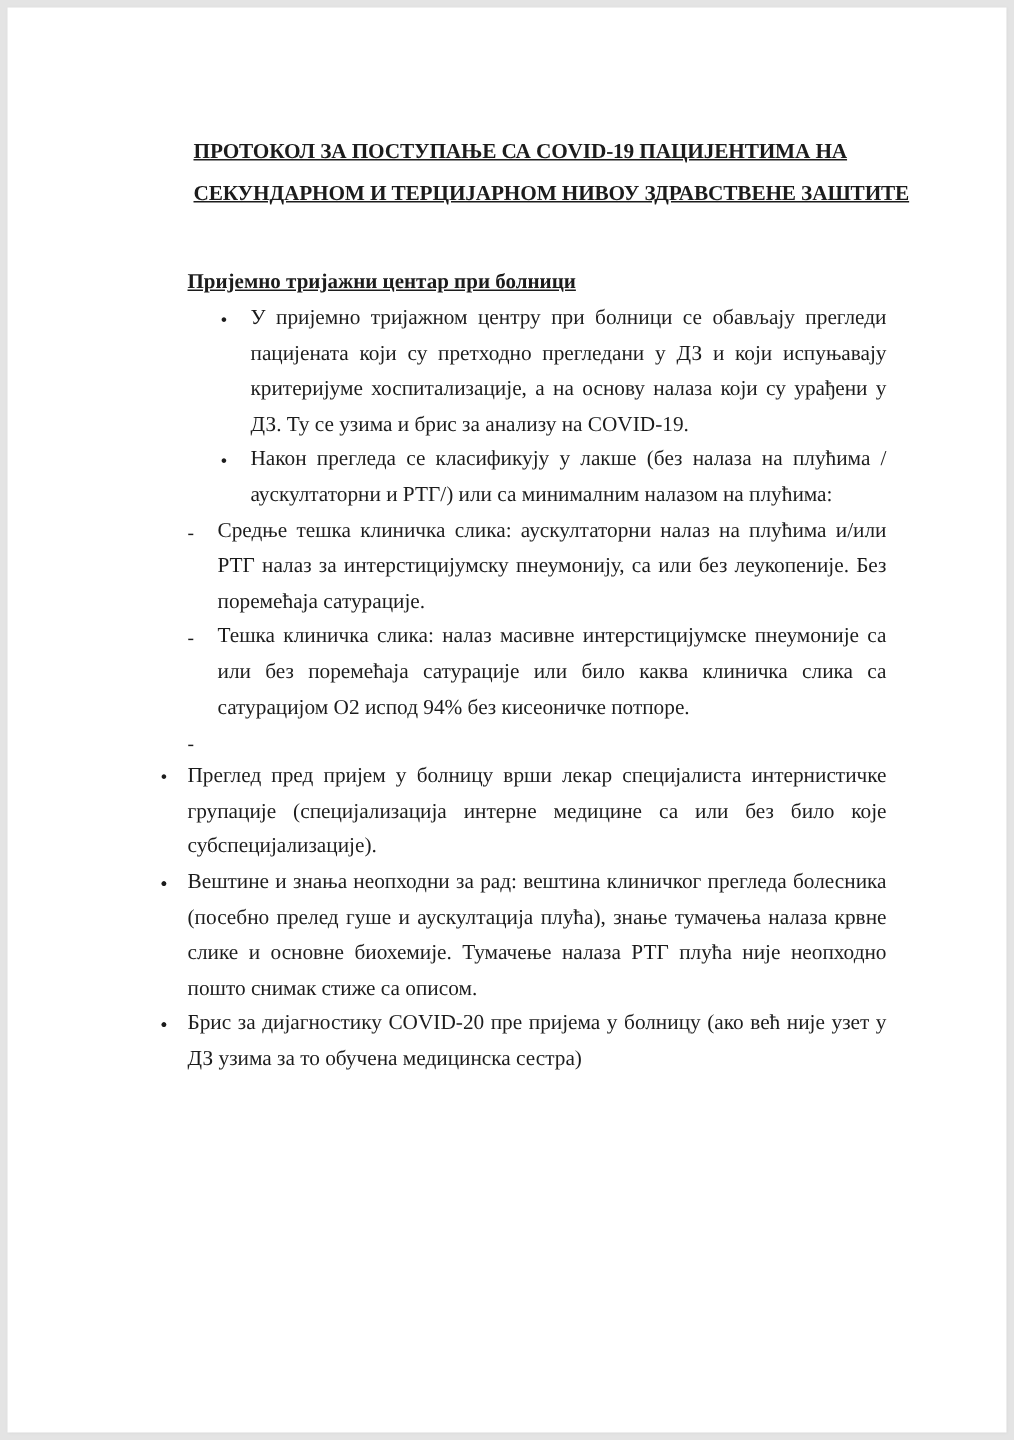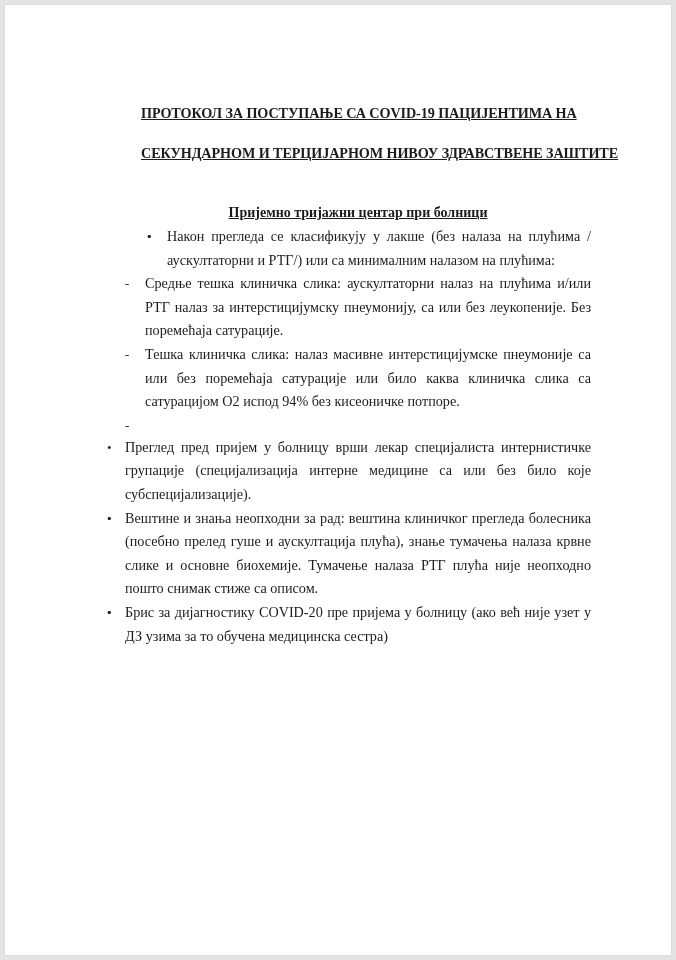--- a/index.html
+++ b/index.html
@@ -7,25 +7,25 @@
     width: 676px; height: 960px; background: #e4e4e4; overflow: hidden;
     font-family: "Liberation Serif", "DejaVu Serif", serif; color: #1c1c1c;
   }
   .page {
     position: absolute; left: 5px; top: 5px; width: 666px; height: 950px;
     background: #ffffff; box-shadow: 0 0 2px #cfcfcf;
   }
   .content { position: absolute; left: 120px; top: 80px; width: 466px; }
   .title {
     font-weight: bold; text-decoration: underline; font-size: 14.2px;
-    line-height: 24px; margin: 16px; letter-spacing: -0.1px; white-space: nowrap;
+    line-height: 24px; margin: 4px; letter-spacing: -0.1px; white-space: nowrap;
   }
   .section-heading {
     font-weight: bold; text-decoration: underline; font-size: 14px;
-    margin: 38px 0 0 0; line-height: 20px; text-align: center;
+    margin: 38px 0 0 0; line-height: 20px;
   }
   p.item { margin: 0; font-size: 14.2px; line-height: 23.6px; text-align: justify; position: relative; }
   .l1 { padding-left: 42px; }
   .l1 .mark { position: absolute; left: 22px; top: 0; }
   .dash { padding-left: 20px; }
   .dash .mark { position: absolute; left: 0px; top: 0; }
   .l2 { padding-left: 0px; }
   .l2 .mark { position: absolute; left: -18px; top: 0; }
   .list-top { margin-top: 2px; }
   .list-two { margin-top: 22px; }
@@ -40,20 +40,21 @@
     <div>
       <p class="title">ПРОТОКОЛ ЗА ПОСТУПАЊЕ СА COVID-19 ПАЦИЈЕНТИМА НА</p>
       <p class="title">СЕКУНДАРНОМ И ТЕРЦИЈАРНОМ НИВОУ ЗДРАВСТВЕНЕ ЗАШТИТЕ</p>
     </div>
 
     <p class="section-heading">Пријемно тријажни центар при болници</p>
 
     <div class="list-top">
       <p class="item l1">
         <span class="mark">•</span>
+        <span>У пријемно тријажном центру при болници се обављају прегледи пацијената који су претходно прегледани у ДЗ и који испуњавају критеријуме хоспитализације, а на основу налаза који су урађени у ДЗ. Ту се узима и брис за анализу на COVID-19.</span>
       </p>
       <p class="item l1">
         <span class="mark">•</span>
         <span>Након прегледа се класификују у лакше (без налаза на плућима /аускултаторни и РТГ/) или са минималним налазом на плућима:</span>
       </p>
     </div>
 
     <div>
       <p class="item dash">
         <span class="mark">-</span>

